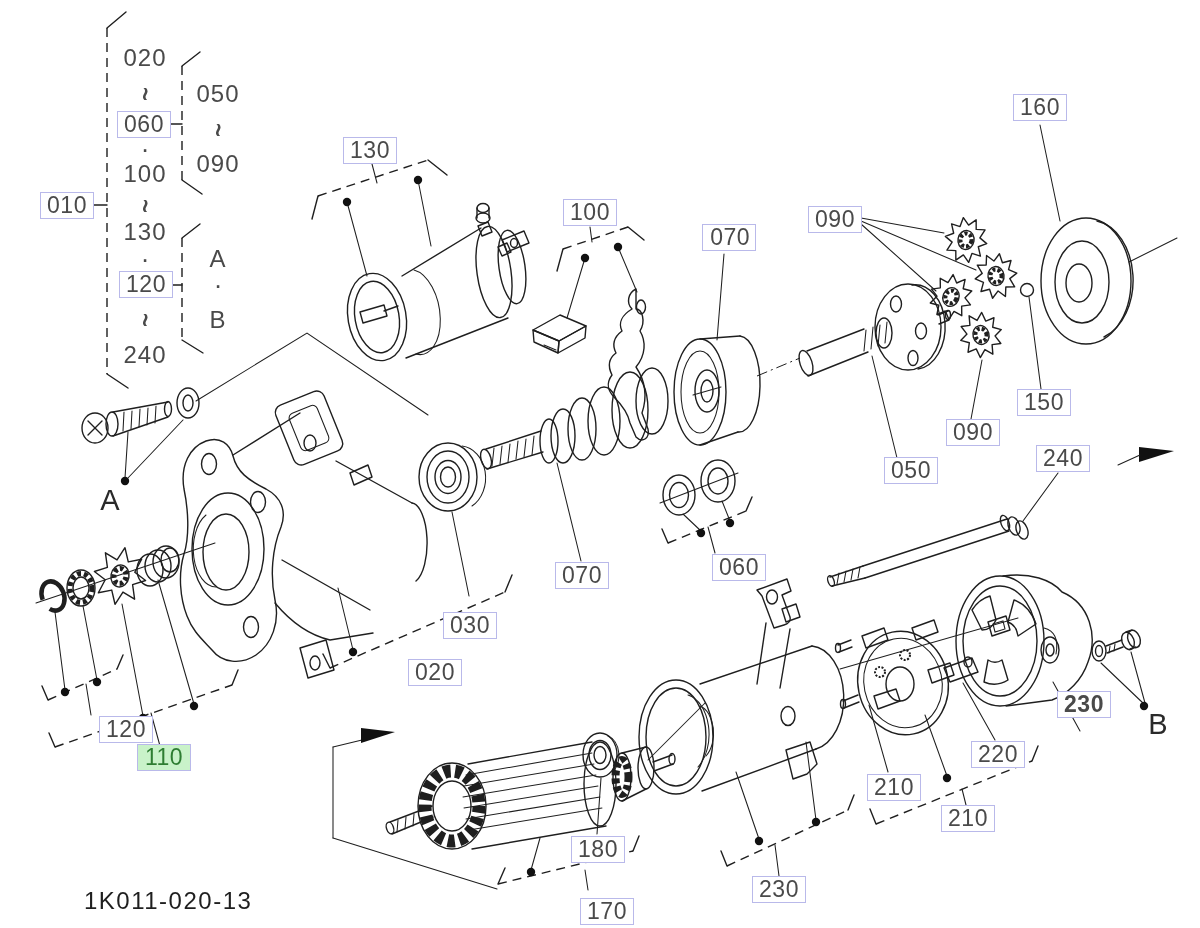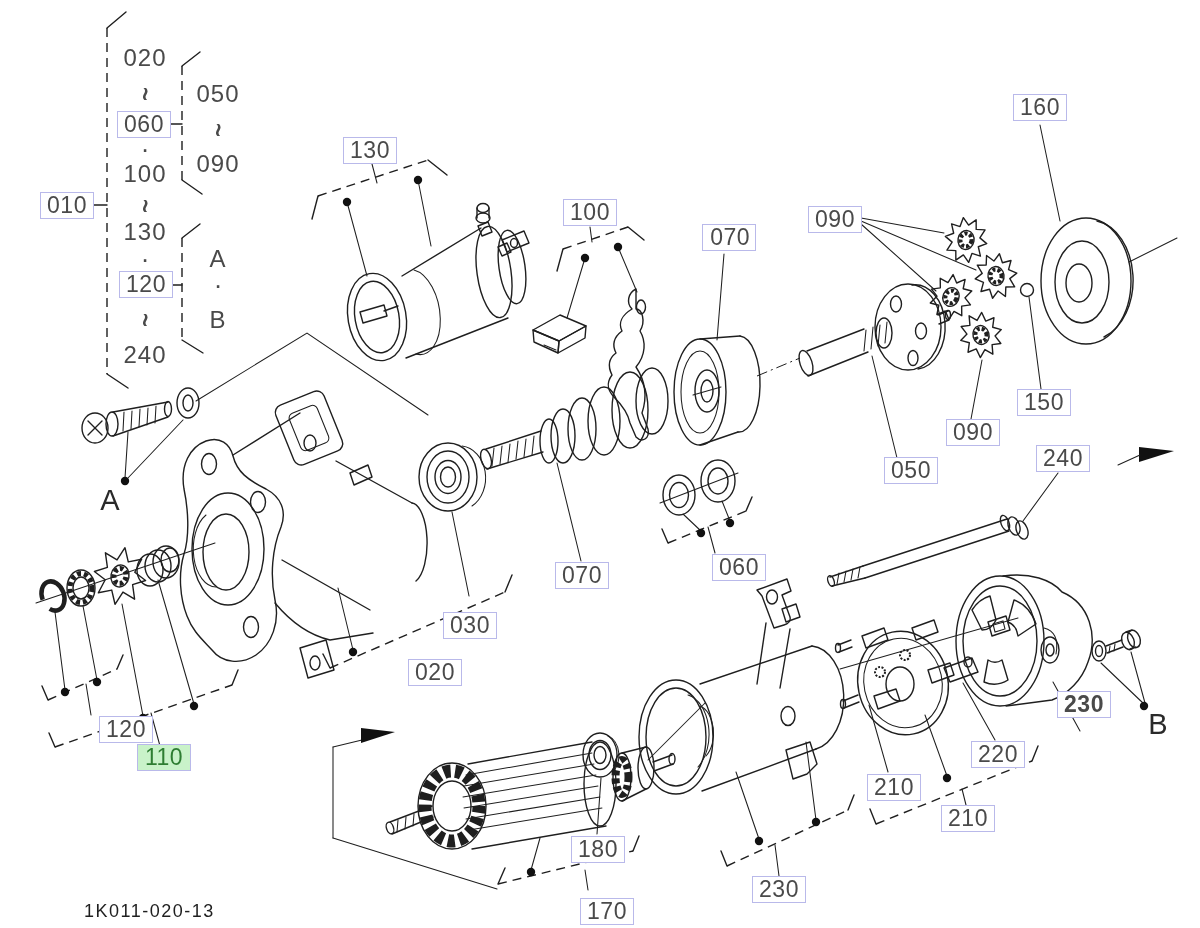--- a/index.html
+++ b/index.html
@@ -15,21 +15,21 @@
   .seg{fill:none;stroke:#1f1f1f;}
   .callout{position:absolute;box-sizing:border-box;min-width:54px;height:27px;line-height:24px;
            text-align:center;font-size:23px;letter-spacing:.5px;color:#4a4a4a;background:#fff;
            border:1.5px solid #b9b9ea;padding:0 5px;cursor:pointer;}
   .callout.hl{background:#c9f2c9;color:#2e7d32;}
   .leg{position:absolute;width:60px;text-align:center;font-size:24px;letter-spacing:1px;color:#4a4a4a;}
   .legsym{position:absolute;width:60px;text-align:center;font-size:24px;color:#4a4a4a;}
   .legsym span{display:inline-block;transform:rotate(90deg) scaleY(1.5);}
   .legdot{position:absolute;width:60px;text-align:center;font-size:26px;color:#4a4a4a;line-height:14px;}
   .viewref{position:absolute;width:44px;text-align:center;font-size:29px;color:#2a2a2a;}
-  .partnum{position:absolute;left:84px;top:887px;font-size:18px;letter-spacing:1.5px;color:#1f1f1f;margin-top:14px;}
+  .partnum{position:absolute;left:84px;top:887px;font-size:24px;letter-spacing:1.5px;color:#1f1f1f;}
 </style>
 </head>
 <body>
 
 <div id="stage">
 
 <svg width="1200" height="928" viewBox="0 0 1200 928">
   <defs>
     <g id="gear090">
       <polygon class="ln" points="21,0 13.3,4.5 17,13.3 8.2,12.2 6.5,21.6 0,15.1 -6.5,21.6 -8.2,12.2 -17,13.3 -13.3,4.5 -21,0 -13.3,-4.5 -17,-13.3 -8.2,-12.2 -6.5,-21.6 0,-15.1 6.5,-21.6 8.2,-12.2 17,-13.3 13.3,-4.5"></polygon>

